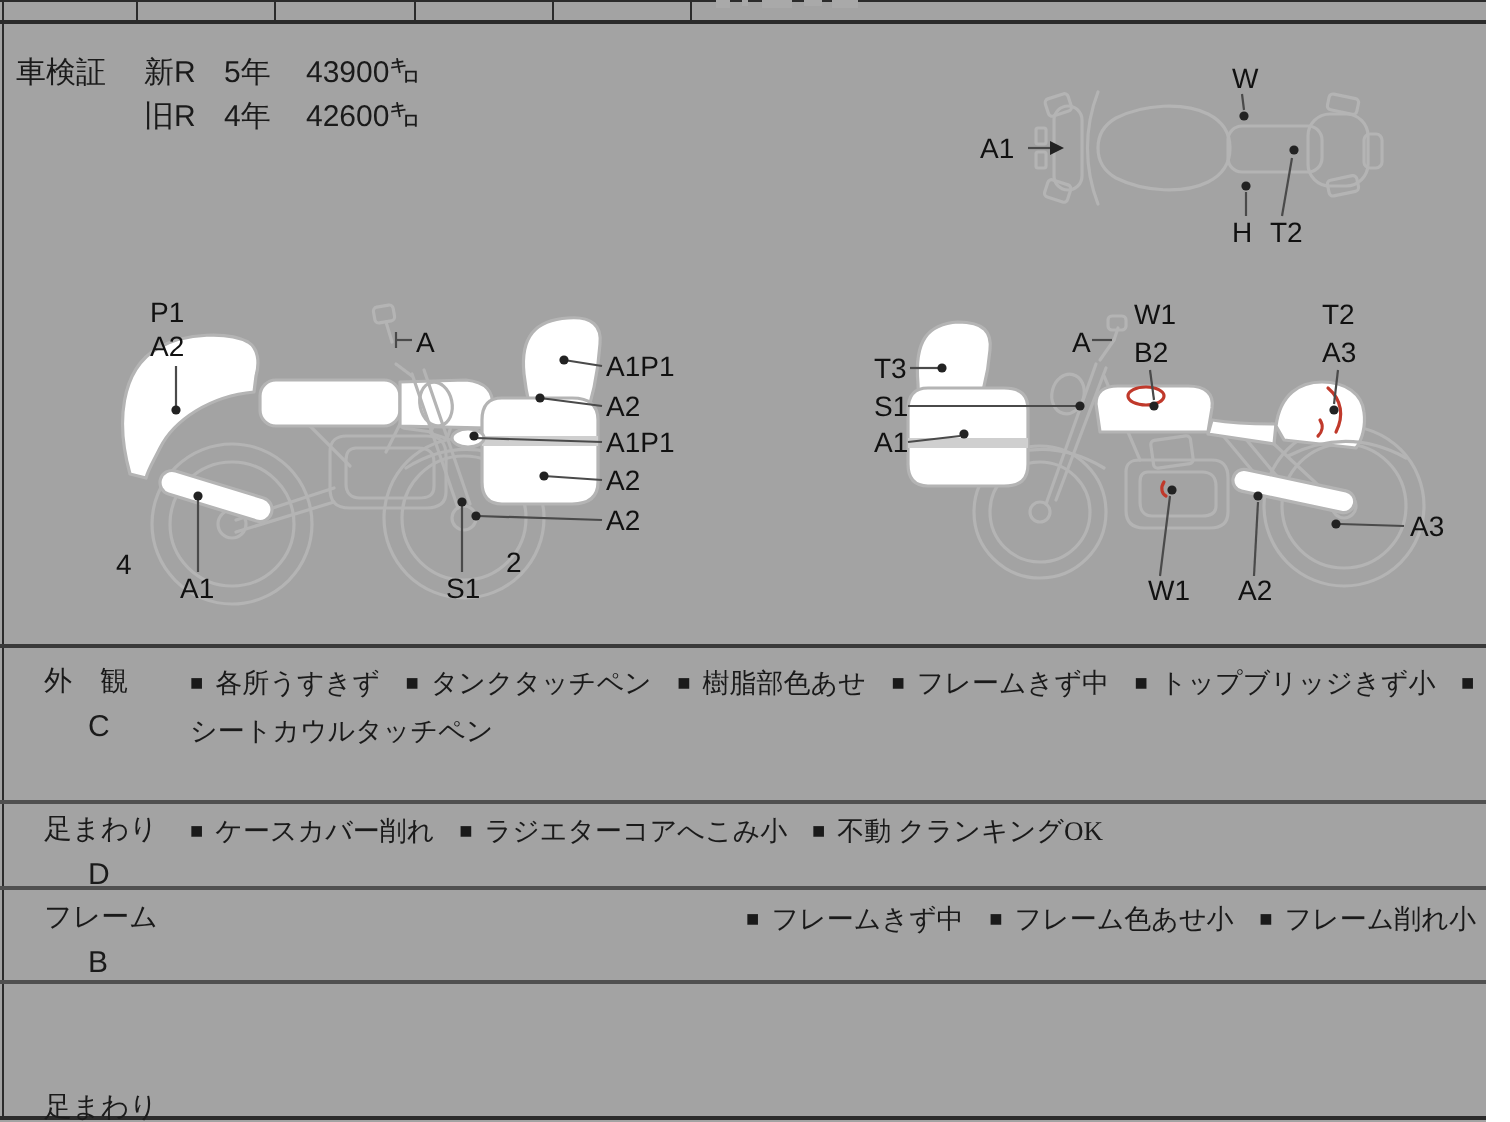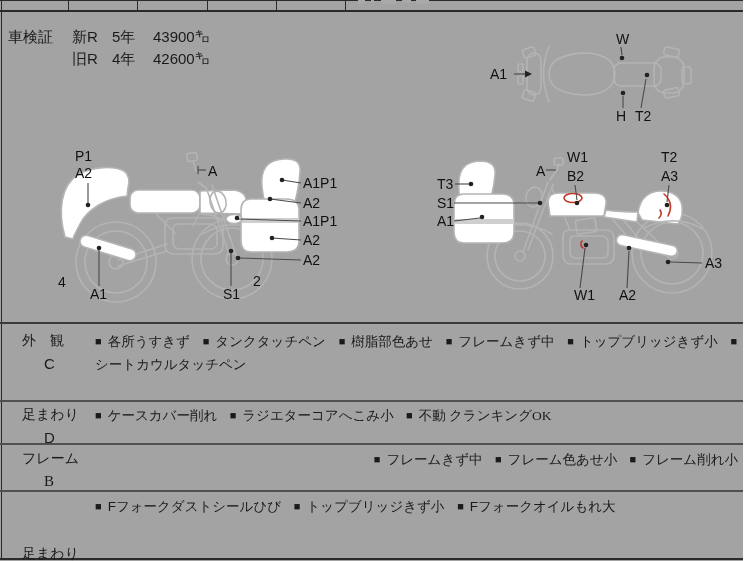--- a/index.html
+++ b/index.html
@@ -251,38 +251,33 @@
       <div class="grade">D</div>
     </div>
     <div class="sec-content" style="top:4px;font-family:Liberation Serif, serif;">
       <span class="item"><span class="bullet">■</span><span>ケースカバー削れ</span></span>
       <span class="item"><span class="bullet">■</span><span>ラジエターコアへこみ小</span></span>
       <span class="item"><span class="bullet">■</span><span>不動 クランキングOK</span></span>
     </div>
   </div>
 
   <div class="hline" style="left:0;top:443px;width:751px;height:1.5px;background:#505050;"></div>
-  <div class="sec" style="top:444px;height:46px;font-family:Liberation Serif, serif;">
+  <div class="sec" style="top:444px;height:46px;">
     <div class="sec-label" style="top:6px;">
       <div>フレーム</div>
       <div class="grade">B</div>
     </div>
     <div class="sec-content" style="top:5px;text-align:right;">
       <span class="item"><span class="bullet">■</span><span>フレームきず中</span></span>
       <span class="item"><span class="bullet">■</span><span>フレーム色あせ小</span></span>
       <span class="item"><span class="bullet">■</span><span>フレーム削れ小</span></span>
     </div>
   </div>
 
   <div class="hline" style="left:0;top:490px;width:751px;height:1.5px;background:#505050;"></div>
   <div class="sec" style="top:491px;height:67px;">
     <div class="sec-label" style="top:6px;margin-top:48px;">
       <div>足まわり</div>
       <div class="grade">B</div>
     </div>
-    <div class="sec-content" style="top:5px;">
-      <span class="item"><span class="bullet">■</span><span>Fフォークダストシールひび</span></span>
-      <span class="item"><span class="bullet">■</span><span>トップブリッジきず小</span></span>
-      <span class="item"><span class="bullet">■</span><span>Fフォークオイルもれ大</span></span>
-    </div>
   </div>
 
 </div>
 
 </body></html>

